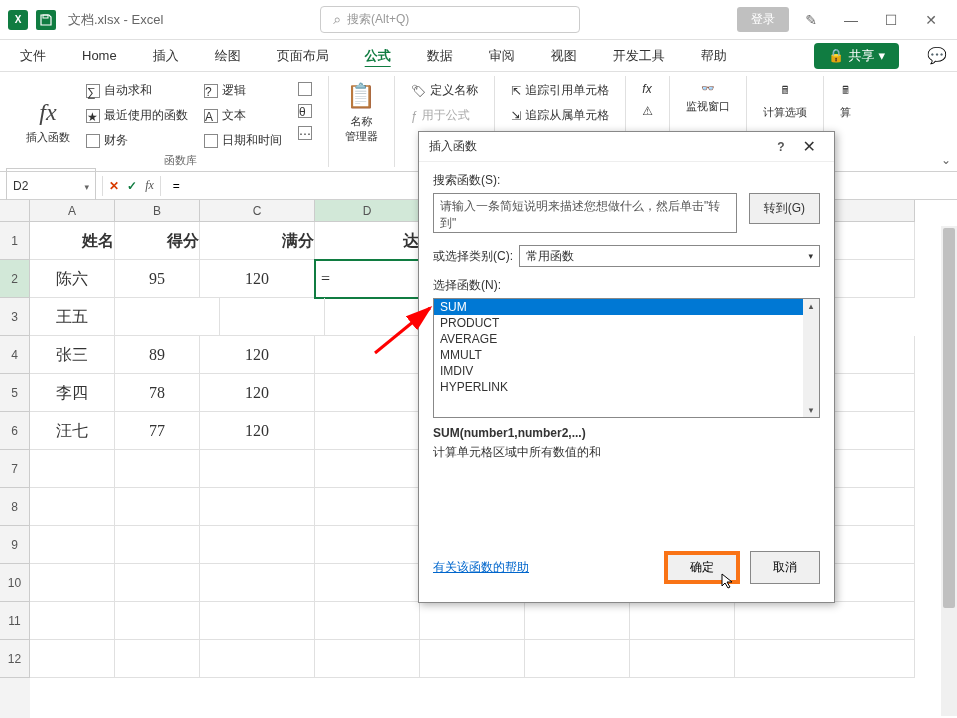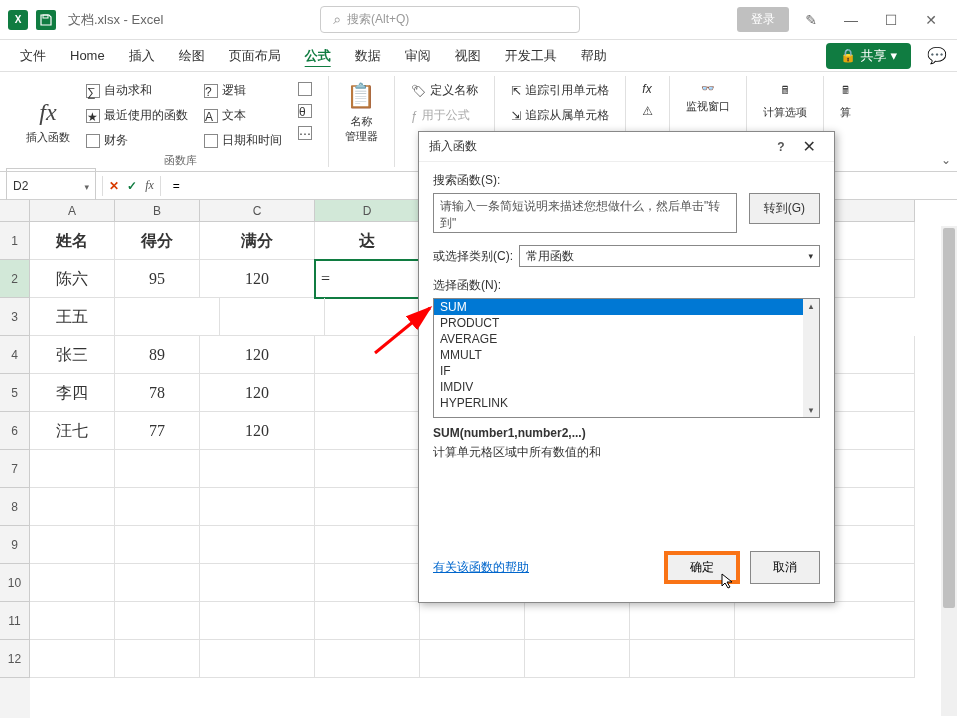--- a/index.html
+++ b/index.html
@@ -10,21 +10,21 @@
 .titlebar .app-icon { width: 20px; height: 20px; background: #107c41; border-radius: 3px; display: flex; align-items: center; justify-content: center; color: #fff; font-size: 10px; font-weight: bold; margin-right: 8px; }
 .titlebar .save-icon { width: 20px; height: 20px; background: #107c41; border-radius: 2px; margin-right: 12px; display:flex; align-items:center; justify-content:center; }
 .titlebar .doc-title { color: #666; font-size: 13px; }
 .titlebar .search-box { margin-left: auto; margin-right: auto; border: 1px solid #ccc; border-radius: 4px; padding: 4px 12px; width: 260px; color: #999; display: flex; align-items: center; gap: 6px; }
 .titlebar .search-box::before { content: "⌕"; font-size: 14px; }
 .titlebar .right-controls { display: flex; align-items: center; gap: 4px; }
 .titlebar .login-btn { background: #c0c0c0; color: #fff; padding: 4px 14px; border-radius: 3px; font-size: 12px; }
 .titlebar .ctrl-icon { width: 36px; height: 32px; display: flex; align-items: center; justify-content: center; color: #666; font-size: 14px; }
 
 
-.menubar { height: 32px; display: flex; align-items: center; padding: 0 10px; gap: 4px; border-bottom: 1px solid #e0e0e0; }
+.menubar { height: 32px; display: flex; align-items: center; padding: 0 10px; gap: 16px; border-bottom: 1px solid #e0e0e0; }
 .menubar .menu-item { padding: 4px 10px; font-size: 13px; color: #333; cursor: pointer; }
 .menubar .menu-item.active { color: #107c41; font-weight: bold; text-decoration: underline; text-underline-offset: 6px; }
 .menubar .share-btn { margin-left: auto; background: #107c41; color: #fff; padding: 4px 14px; border-radius: 4px; display: flex; align-items: center; gap: 4px; font-size: 13px; }
 .menubar .comment-icon { margin-left: 12px; color: #666; font-size: 16px; }
 
 
 .ribbon { height: 100px; border-bottom: 1px solid #d0d0d0; display: flex; padding: 4px 10px; position: relative; }
 .ribbon-group { display: flex; flex-direction: column; padding: 2px 8px; border-right: 1px solid #e0e0e0; }
 .ribbon-group:last-child { border-right: none; }
 .ribbon-big-btn { display: flex; flex-direction: column; align-items: center; justify-content: center; padding: 4px 8px; gap: 4px; font-size: 11px; color: #333; }
@@ -49,21 +49,21 @@
 .sheet-wrap { display: flex; height: 530px; }
 .corner { width: 30px; height: 22px; background: #f3f3f3; border-right: 1px solid #ccc; border-bottom: 1px solid #ccc; }
 .col-headers { display: flex; height: 22px; }
 .col-h { background: #f3f3f3; border-right: 1px solid #ccc; border-bottom: 1px solid #ccc; text-align: center; font-size: 12px; color: #555; line-height: 22px; }
 .row-headers { width: 30px; background: #f3f3f3; }
 .row-h { border-right: 1px solid #ccc; border-bottom: 1px solid #ccc; text-align: center; font-size: 12px; color: #555; height: 38px; line-height: 38px; }
 .row-h.active { background: #d2e8d8; }
 .cells { position: relative; }
 .cell-row { display: flex; height: 38px; }
 .cell { border-right: 1px solid #e0e0e0; border-bottom: 1px solid #e0e0e0; text-align: center; font-size: 16px; line-height: 38px; font-family: SimSun, serif; }
-.cell.header-cell { font-weight: bold; font-family: Liberation Sans, sans-serif; }
+.cell.header-cell { font-weight: bold; font-family: Liberation Sans, sans-serif; text-align: right; }
 .cell.sel { outline: 2px solid #107c41; outline-offset: -1px; }
 .col-h.active { background: #d2e8d8; }
 
 .scrollbar-v { position: absolute; right: 0; top: 226px; width: 16px; height: 490px; background: #f0f0f0; }
 .scrollbar-v .thumb { background: #c0c0c0; width: 12px; margin: 2px; height: 380px; border-radius: 2px; }
 
 
 .dialog { position: absolute; left: 418px; top: 131px; width: 417px; background: #fff; border: 1px solid #888; box-shadow: 2px 2px 8px rgba(0,0,0,0.3); z-index: 100; }
 .dialog-title { height: 30px; display: flex; align-items: center; padding: 0 10px; font-size: 12px; border-bottom: 1px solid #eee; }
 .dialog-title .title-text { flex: 1; }
@@ -428,21 +428,20 @@
       <div class="cat-select">
           <span>常用函数</span>
         </div>
     </div>
     <div class="lbl">选择函数(N):</div>
     <div class="func-list">
       <div class="item selected">SUM</div>
       <div class="item">PRODUCT</div>
       <div class="item">AVERAGE</div>
       <div class="item">MMULT</div>
-      <div class="item">IF</div>
       <div class="item">IMDIV</div>
       <div class="item">HYPERLINK</div>
       <div class="scroll">
           <span>▴</span>
           <span>▾</span>
         </div>
     </div>
     <div class="func-sig">SUM(number1,number2,...)</div>
     <div class="func-desc">计算单元格区域中所有数值的和</div>
     <div class="dialog-footer">

